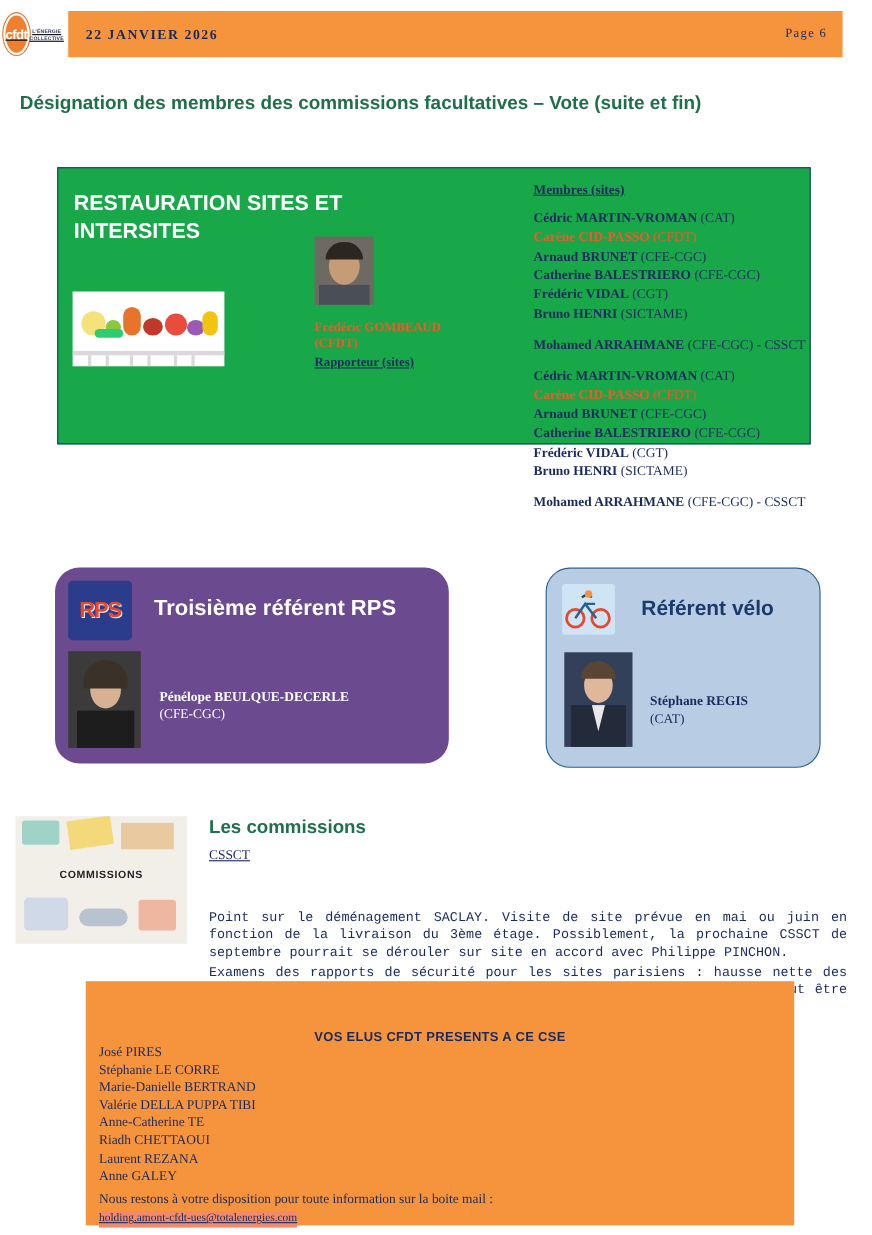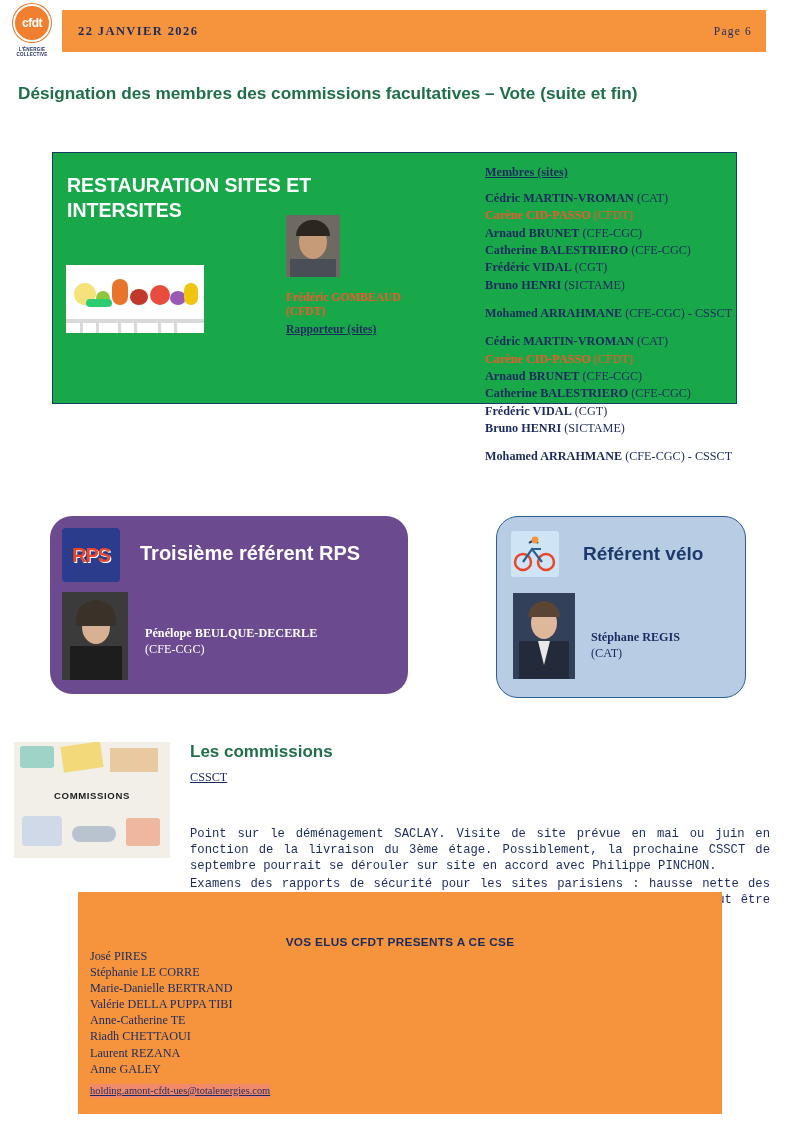--- a/index.html
+++ b/index.html
@@ -20,23 +20,23 @@
     position: absolute;
     left: 0; top: 0;
     width: 793px;
     height: 62px;
   }
   .logo-box {
     position: absolute;
     left: 6px; top: 4px;
     width: 52px; height: 54px;
     display: flex;
-    flex-direction: column;
     align-items: center;
-    justify-content: space-between;
+    justify-content: flex-end;
+    text-decoration: underline;
   }
   .logo-circle {
     width: 34px; height: 34px;
     border-radius: 50%;
     background: #f08030;
     border: 2px solid #ffffff;
     box-shadow: 0 0 0 1px #e8732a;
     display: flex;
     align-items: center;
     justify-content: center;
@@ -525,15 +525,16 @@
     <div>José PIRES</div>
     <div>Stéphanie LE CORRE</div>
     <div>Marie-Danielle BERTRAND</div>
     <div>Valérie DELLA PUPPA TIBI</div>
     <div>Anne-Catherine TE</div>
     <div>Riadh CHETTAOUI</div>
     <div>Laurent REZANA</div>
     <div>Anne GALEY</div>
   </div>
   <div class="elus-footer">
+    <div>Nous restons à votre disposition pour toute information sur la boite mail :</div>
     <a class="elus-mail" href="#">holding.amont-cfdt-ues@totalenergies.com</a>
   </div>
 </div>
 
 </body></html>

